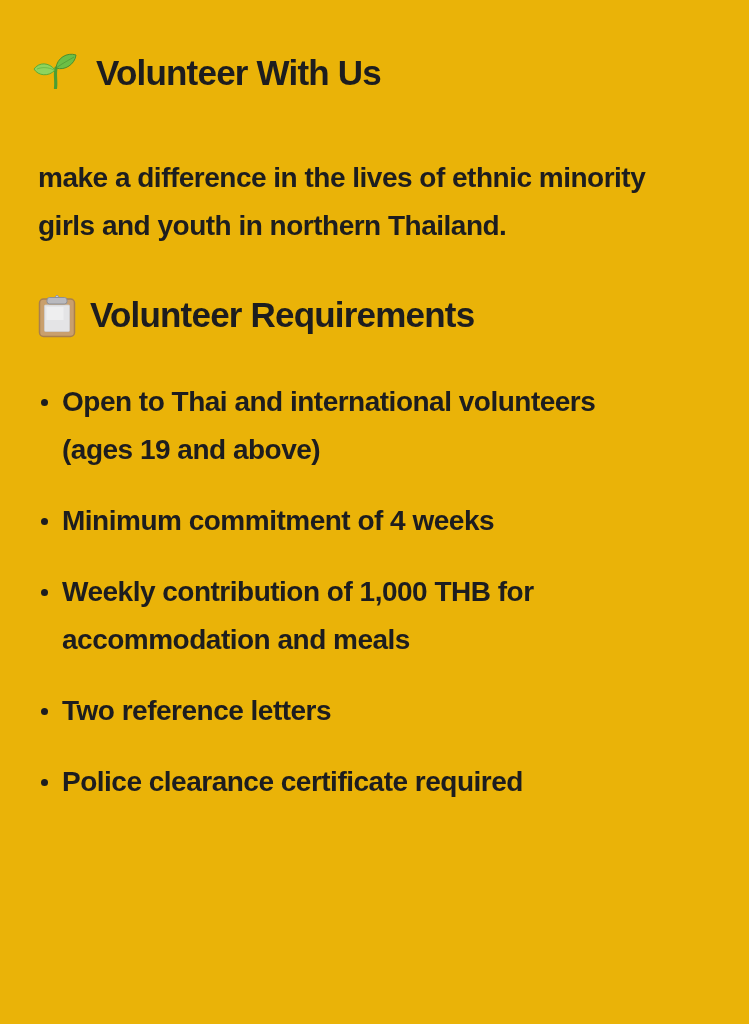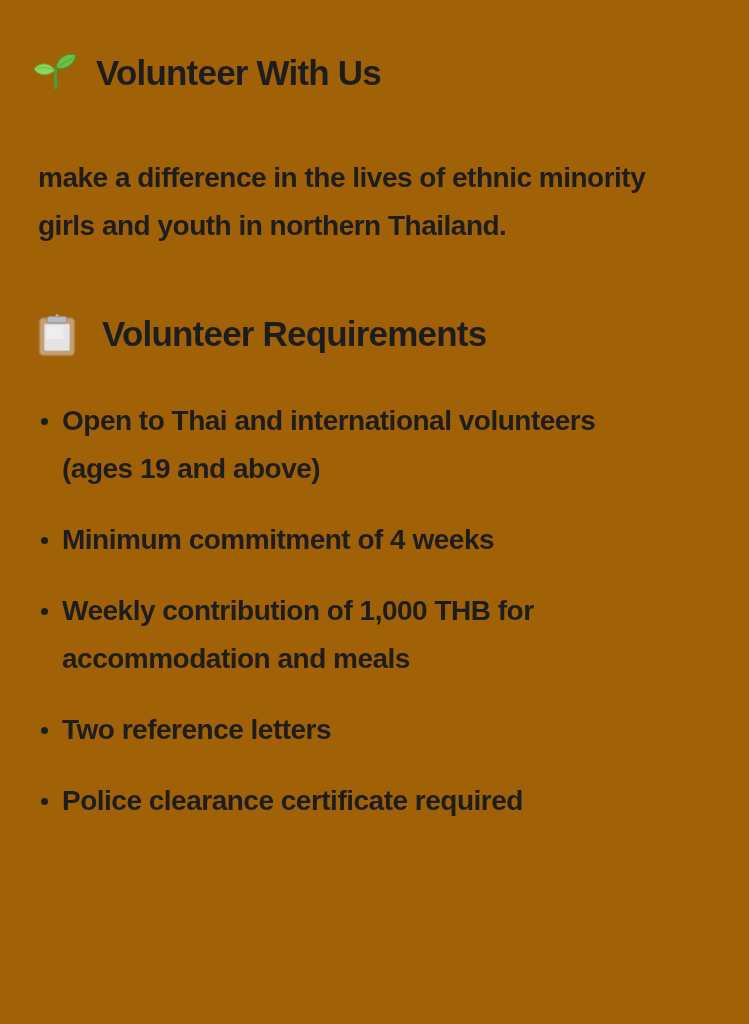--- a/index.html
+++ b/index.html
@@ -12,21 +12,21 @@
     width: 749px;
     height: 1024px;
     font-family: "Liberation Sans", "DejaVu Sans", sans-serif;
     color: #1d1d1f;
   }
   .page {
     width: 749px;
     height: 1024px;
     box-sizing: border-box;
     padding: 50px 18px 0 38px;
-    background: #a16207;
+    background: #eab308;
   }
   .heading {
     display: flex;
     align-items: center;
     height: 46px;
     margin: 0;
   }
   .heading .icon {
     flex: 0 0 auto;
     display: block;
@@ -34,21 +34,21 @@
   .icon svg { display: block; }
   .seedling { margin: -7px 19px 0 -5px; }
   .clipboard { margin: 2px 14px 0 0; }
   .heading-text {
     font-size: 35px;
     font-weight: 700;
     letter-spacing: -0.8px;
     white-space: nowrap;
   }
   .intro { margin-top: 58px; }
-  .h2 { margin-top: 61px; gap: 12px; }
+  .h2 { margin-top: 42px; }
   .line {
     font-size: 28px;
     font-weight: 600;
     line-height: 48px;
     letter-spacing: -0.5px;
     white-space: nowrap;
   }
   .req-list {
     list-style: none;
     margin: 40px 0 0 0;

